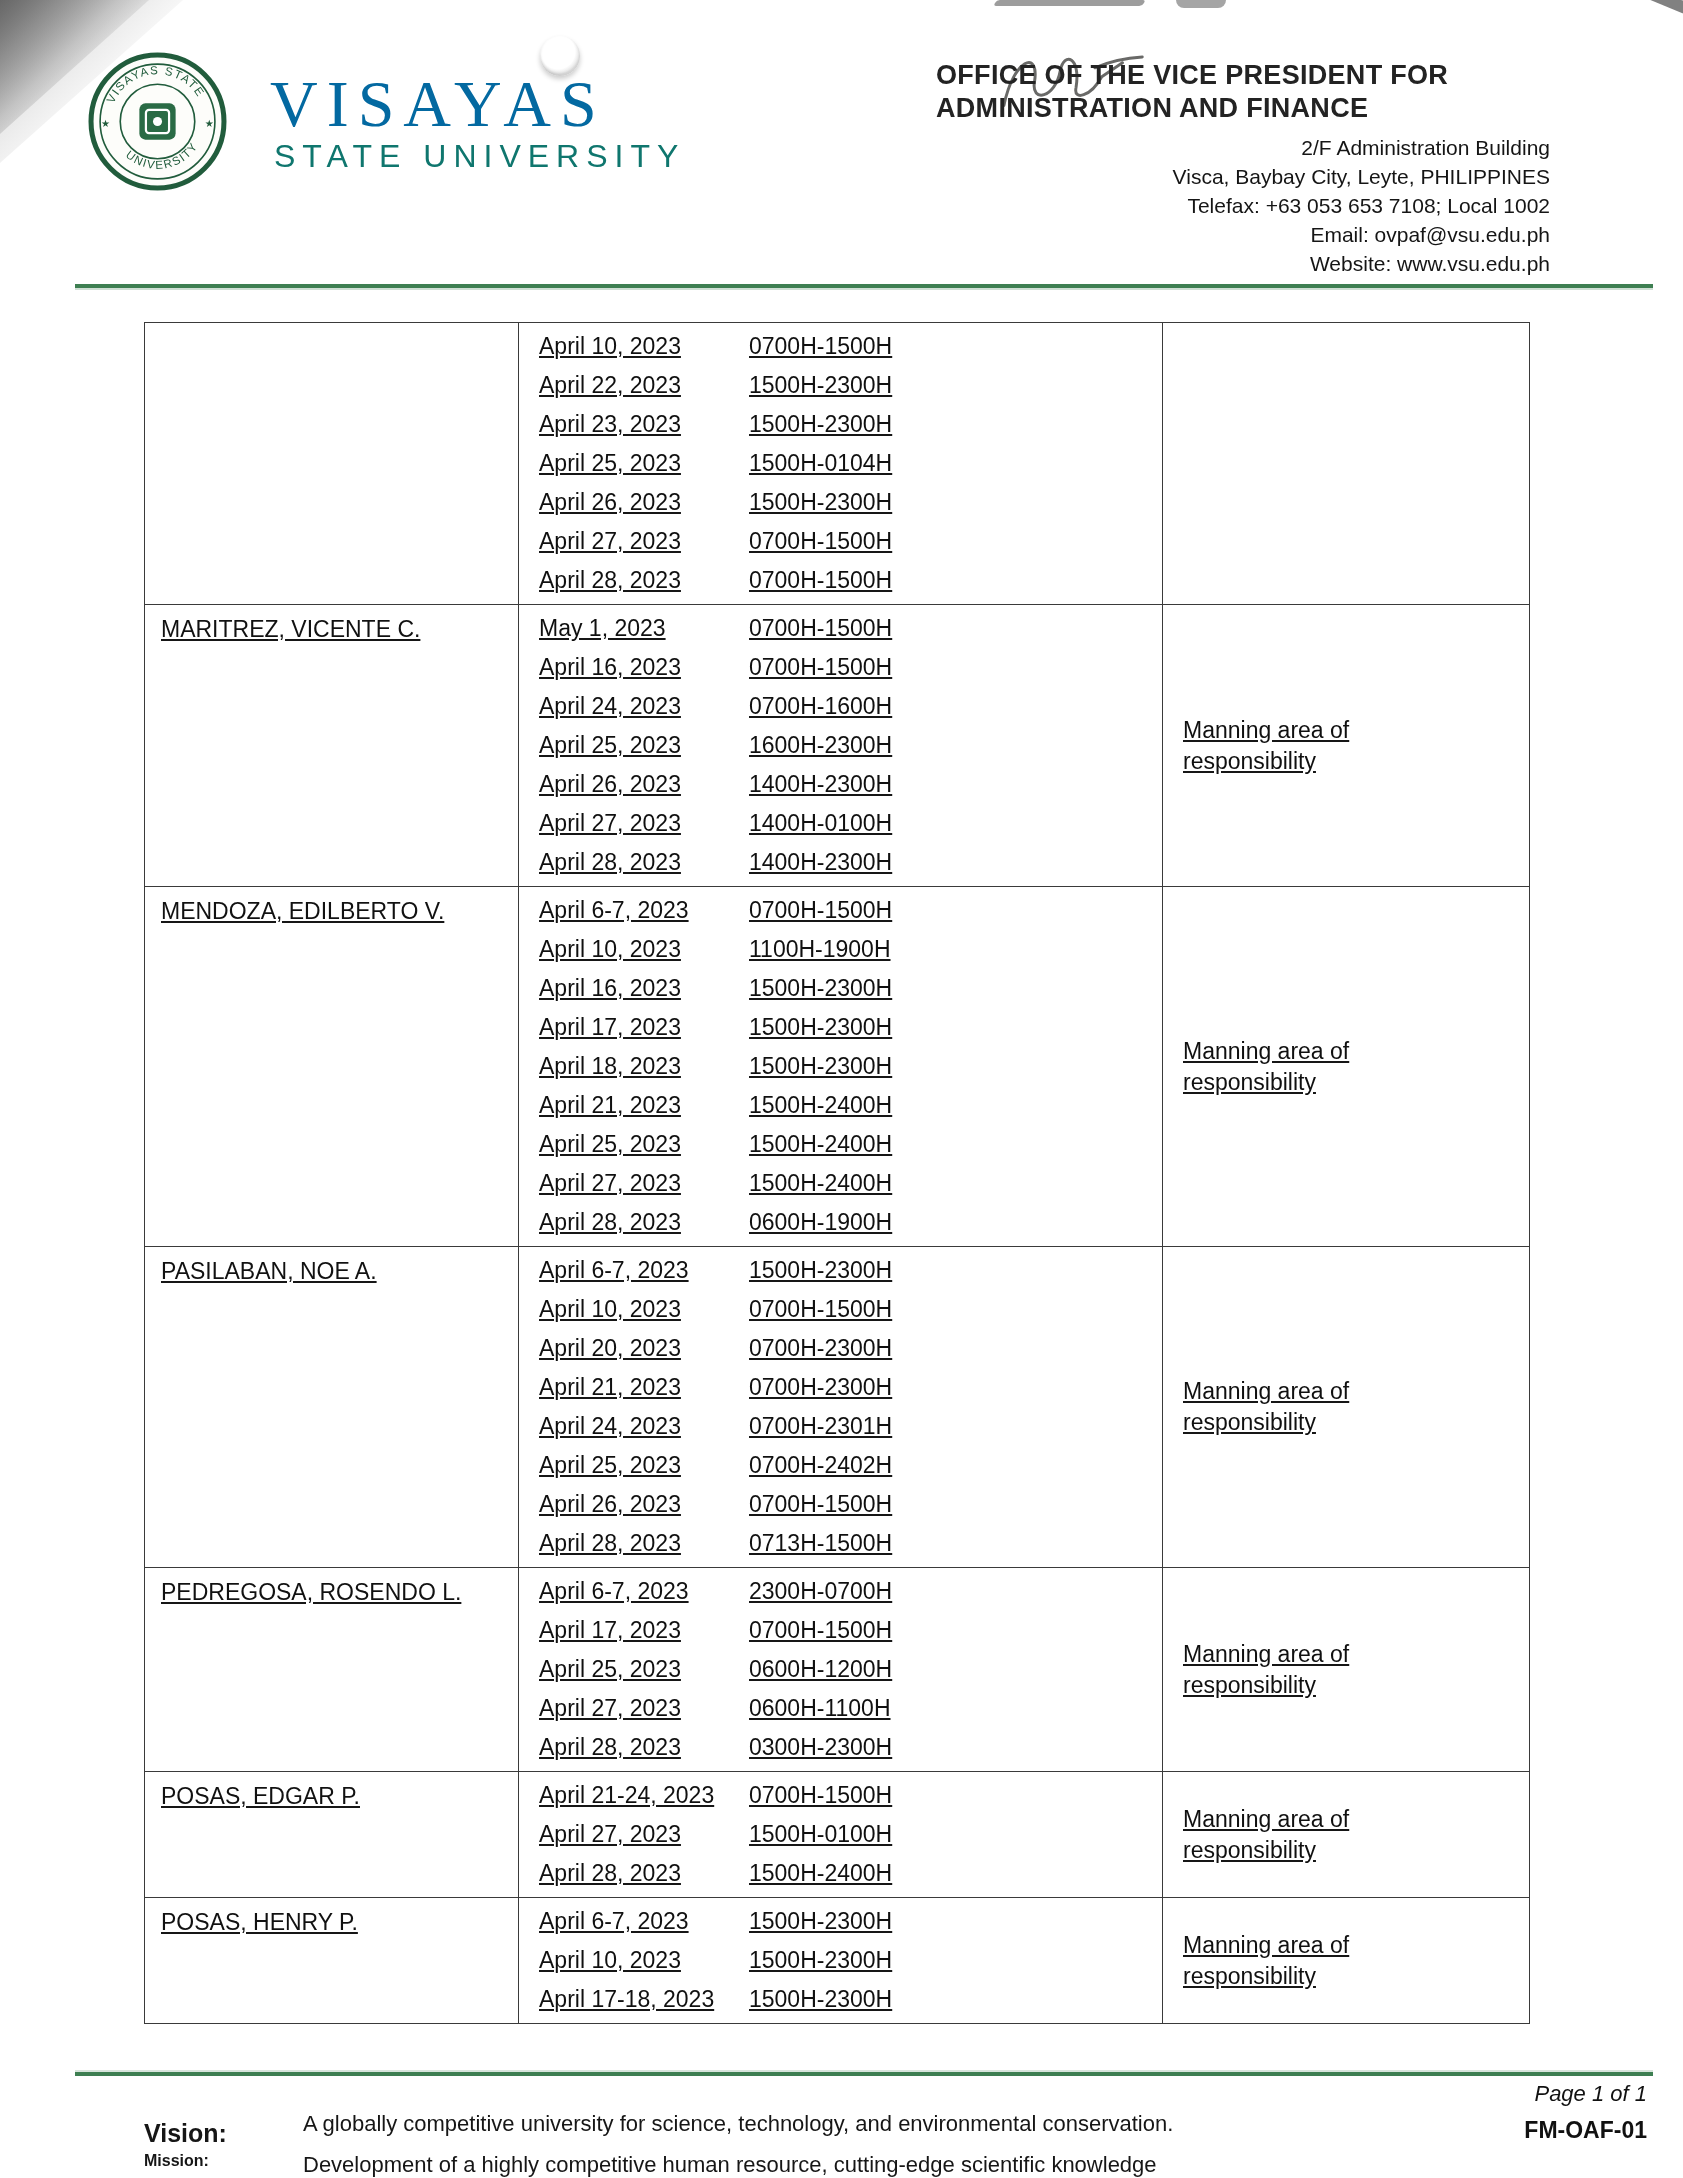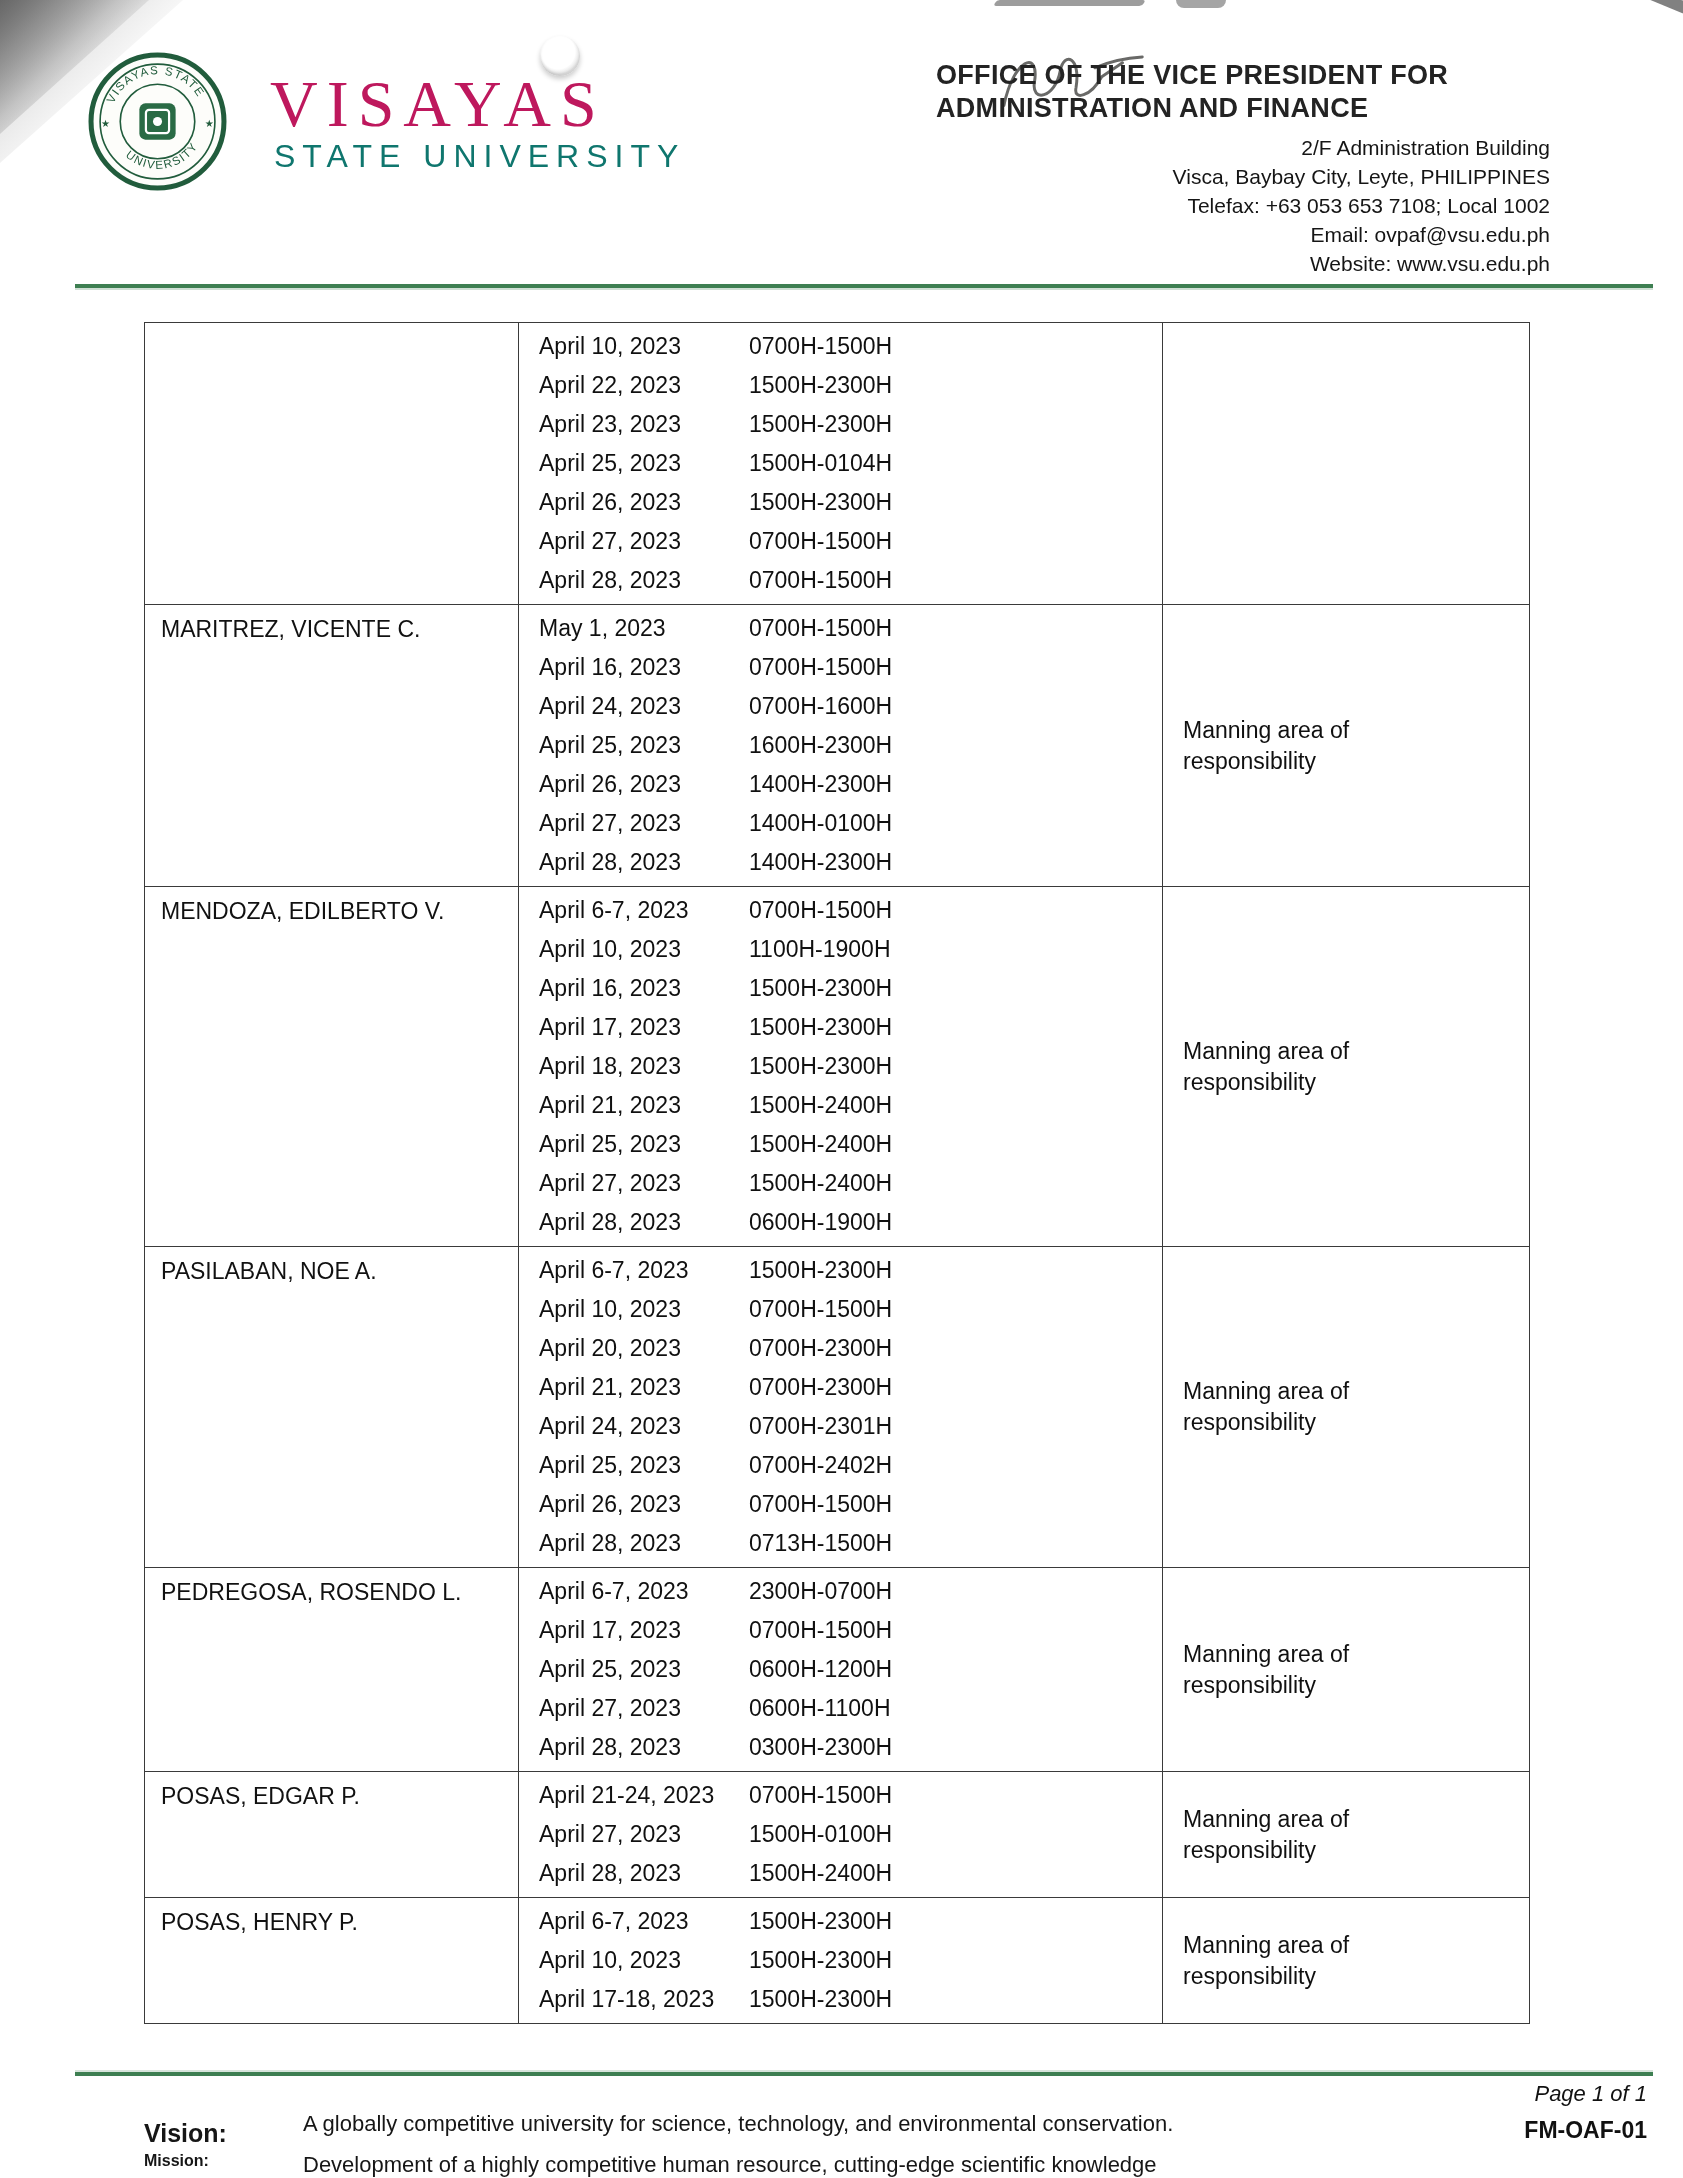--- a/index.html
+++ b/index.html
@@ -34,40 +34,40 @@
     box-shadow: 0 3px 5px rgba(0,0,0,.20), inset 0 -2px 3px rgba(0,0,0,.14);
   }
   .signature-squiggle { position: absolute; left: 998px; top: 44px; width: 163px; height: 94px; opacity: .85; }
 
   
   .logo-block { position: absolute; left: 87px; top: 51px; display: flex; align-items: center; }
   .seal { width: 141px; height: 141px; }
   .wordmark-block { margin-left: 42px; }
   .wordmark {
     font-family: "Liberation Serif", serif;
-    font-size: 66px; letter-spacing: 9px; color: #be185d; line-height: 69px; font-weight: 500;
+    font-size: 66px; letter-spacing: 9px; color: #0369a1; line-height: 69px; font-weight: 500;
   }
   .wordmark-sub {
     font-size: 32px; letter-spacing: 7px; color: #0f766e; margin-left: 4px;
   }
   .office-block { position: absolute; left: 936px; top: 59px; width: 614px; }
   .office-title { font-size: 27px; font-weight: bold; color: #232323; line-height: 33px; letter-spacing: 0.3px; }
   .address { margin-top: 8px; }
   .address div { font-size: 21px; line-height: 29px; color: #151515; text-align: right; }
 
   .rule { position: absolute; left: 75px; width: 1578px; height: 4px; background: #3e7f52; }
   .rule.top { top: 284px; box-shadow: 0 2px 0 rgba(62,127,82,.25); }
   .rule.bottom { top: 2072px; box-shadow: 0 -2px 0 rgba(62,127,82,.2); }
 
   
   .sched-table {
     position: absolute; left: 144px; top: 322px; width: 1386px;
     border: 1.5px solid #3a3a3a; background: #fff;
   }
-  .trow { display: grid; grid-template-columns: 374px 644px 1fr; }
+  .trow { display: grid; grid-template-columns: 374px 644px 1fr; text-decoration: underline; }
   .trow + .trow { border-top: 1.5px solid #3a3a3a; }
   .cell { min-height: 30px; }
   .name-cell {
     border-right: 1.5px solid #3a3a3a;
     padding: 5px 55px 4px 16px;
     font-size: 23px; line-height: 38px; color: #111;
   }
   .sched-cell { border-right: 1.5px solid #3a3a3a; padding: 4px 0 4px 0; }
   .sline { display: flex; padding-left: 20px; font-size: 23px; line-height: 39px; color: #101010; }
   .sdate { width: 210px; flex: 0 0 210px; }

